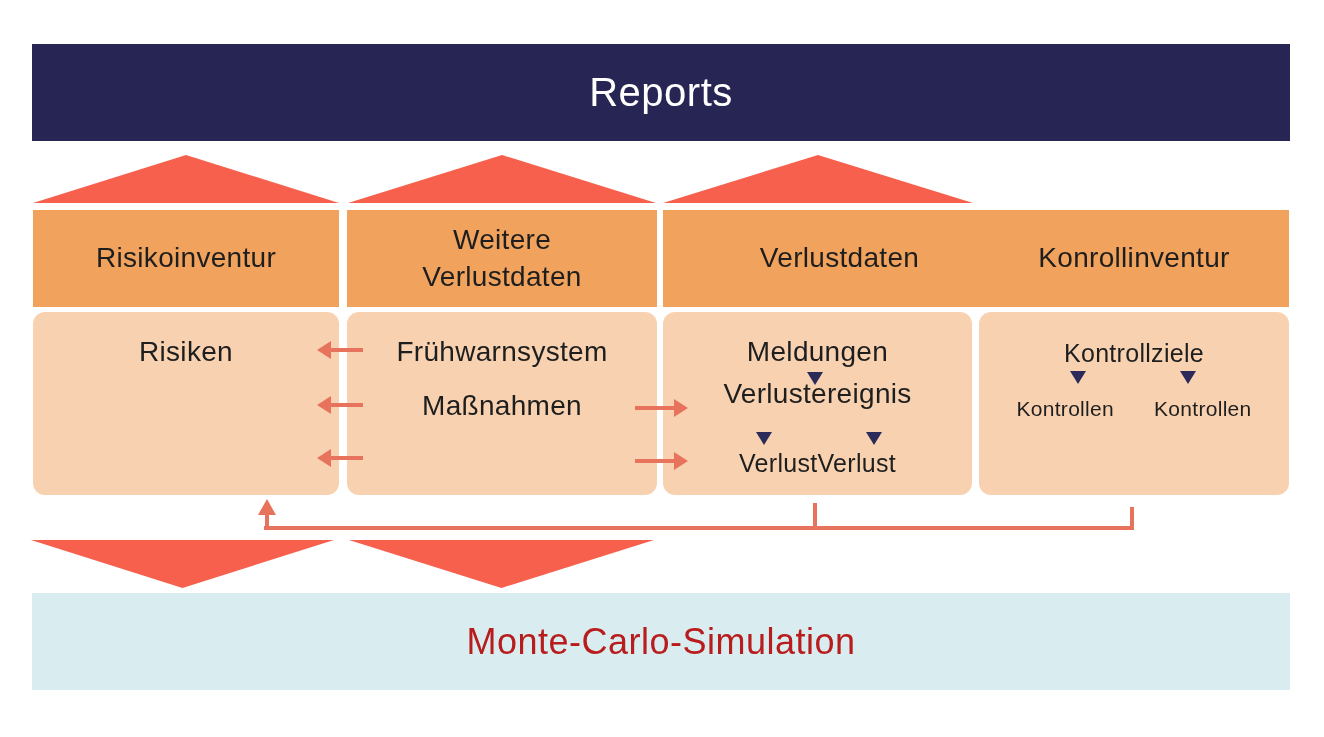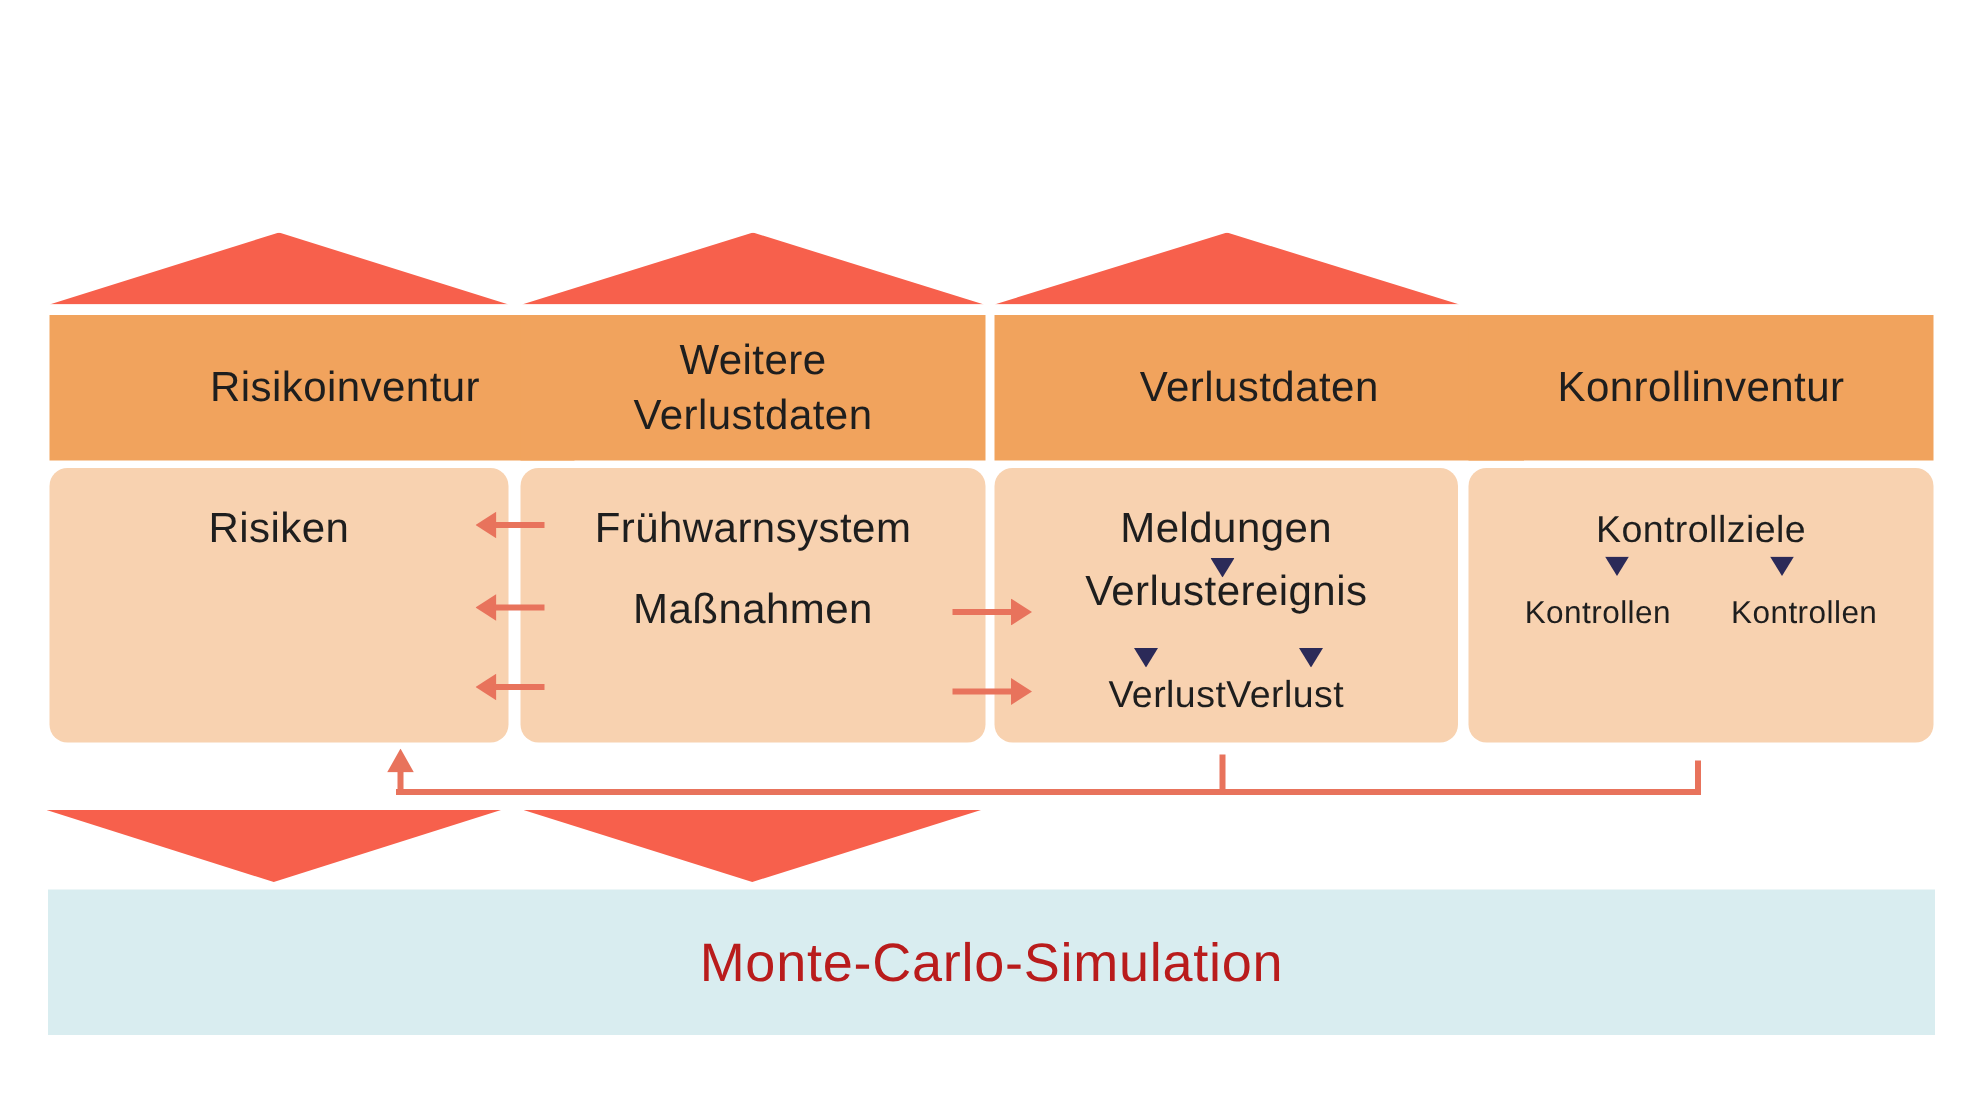--- a/index.html
+++ b/index.html
@@ -77,26 +77,29 @@
   .conn-head{
     position:absolute;left:258px;top:499px;width:18px;height:16px;background:var(--salmon);
     clip-path:polygon(50% 0,100% 100%,0 100%);
   }
 </style>
 </head>
 <body>
 
 <div class="canvas">
 
+  <div class="bar reports">
+    <span>Reports</span>
+  </div>
 
   <div class="tri-up" style="left:33px;width:306px;"></div>
   <div class="tri-up" style="left:348px;width:308px;"></div>
   <div class="tri-up" style="left:663px;width:310px;"></div>
 
-  <div class="col-header" style="left:33px;width:306px;padding-left:44px;">
+  <div class="col-header" style="left:33px;width:306px;">
     <span>Risikoinventur</span>
   </div>
   <div class="col-header" style="left:347px;width:310px;">
     <span style="max-width:220px;">Weitere Verlustdaten</span>
   </div>
   <div class="col-header" style="left:663px;width:353px;">
     <span>Verlustdaten</span>
   </div>
   <div class="col-header" style="left:979px;width:310px;">
     <span>Konrollinventur</span>

